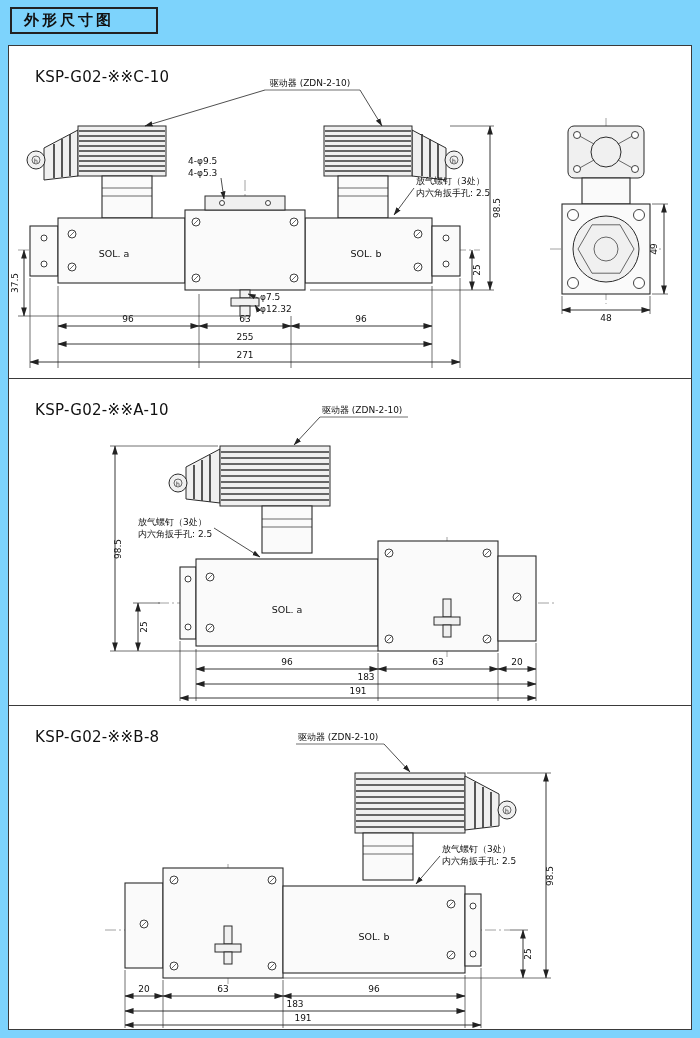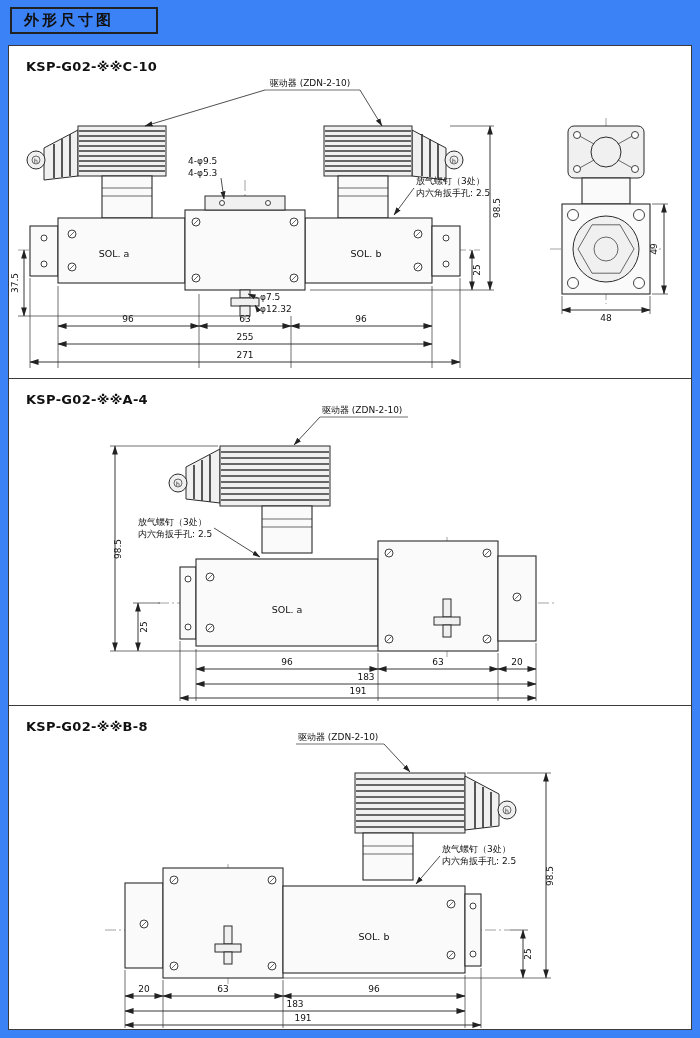--- a/index.html
+++ b/index.html
@@ -1,25 +1,25 @@
 <!DOCTYPE html>
 <html><head>
 <meta charset="utf-8">
 <style>
   html,body{margin:0;padding:0;}
   body{width:700px;height:1038px;background:#fff;font-family:"DejaVu Sans","Liberation Sans",sans-serif;color:#111;}
-  .page{position:relative;width:700px;height:1038px;background:#3b82f6;overflow:hidden;}
+  .page{position:relative;width:700px;height:1038px;background:#7dd3fc;overflow:hidden;}
   .title-box{position:absolute;left:10px;top:7px;width:148px;height:27px;border:2px solid #222;display:flex;align-items:center;padding-left:12px;font-size:15px;font-weight:bold;letter-spacing:3px;box-sizing:border-box;}
   .sheet{position:absolute;left:8px;top:45px;width:684px;height:985px;border:1px solid #3a3a3a;box-sizing:border-box;background:#fff;}
   .sec{position:relative;box-sizing:border-box;border-bottom:1px solid #3a3a3a;}
   .sec:last-child{border-bottom:none;}
   .sec-c{height:333px;}
   .sec-a{height:327px;}
   .sec-b{height:325px;}
-  .model{position:absolute;left:10px;top:6px;margin:7px;font-size:13px;font-weight:bold;letter-spacing:0.3px;}
+  .model{position:absolute;left:10px;top:6px;margin:16px;font-size:15px;font-weight:normal;letter-spacing:0.3px;}
   svg.draw{position:absolute;left:1px;top:22px;}
   svg text{font-family:"DejaVu Sans","Liberation Sans",sans-serif;fill:#111;}
   .lbl{font-size:9px;}
   .dim{font-size:9px;}
   .sol{font-size:9.5px;}
   .tiny{font-size:6px;}
   .ol{fill:#fafafa;stroke:#2b2b2b;stroke-width:1.1;}
   .ol2{fill:#f0f0f0;stroke:#2b2b2b;stroke-width:1;}
   .fin{stroke:#3a3a3a;stroke-width:1.7;}
   .thin{stroke:#2b2b2b;stroke-width:0.7;fill:none;}
@@ -224,21 +224,21 @@
           <text class="dim" x="647" y="181" text-anchor="middle" transform="rotate(-90 647 181)">49</text>
           <line class="ext" x1="552" y1="228" x2="552" y2="246"></line>
           <line class="ext" x1="640" y1="228" x2="640" y2="246"></line>
           <line class="dimline" x1="552" y1="242" x2="640" y2="242" marker-start="url(#arrC)" marker-end="url(#arrC)"></line>
           <text class="dim" x="596" y="253" text-anchor="middle">48</text>
         </g>
       </svg>
     </section>
 
     <section class="sec sec-a">
-      <h2 class="model">KSP-G02-※※A-4</h2>
+      <h2 class="model">KSP-G02-※※A-10</h2>
       <svg class="draw" width="680" height="302" viewBox="0 0 680 302">
         <defs>
           <marker id="arrA" viewBox="0 0 10 10" refX="9.5" refY="5" markerWidth="10" markerHeight="10" orient="auto-start-reverse">
             <path d="M0,1.8 L10,5 L0,8.2 Z" fill="#222"></path>
           </marker>
         </defs>
 
         <g>
           <line class="cl" x1="148" y1="202" x2="545" y2="202"></line>
           <line class="cl" x1="437" y1="136" x2="437" y2="256"></line>

